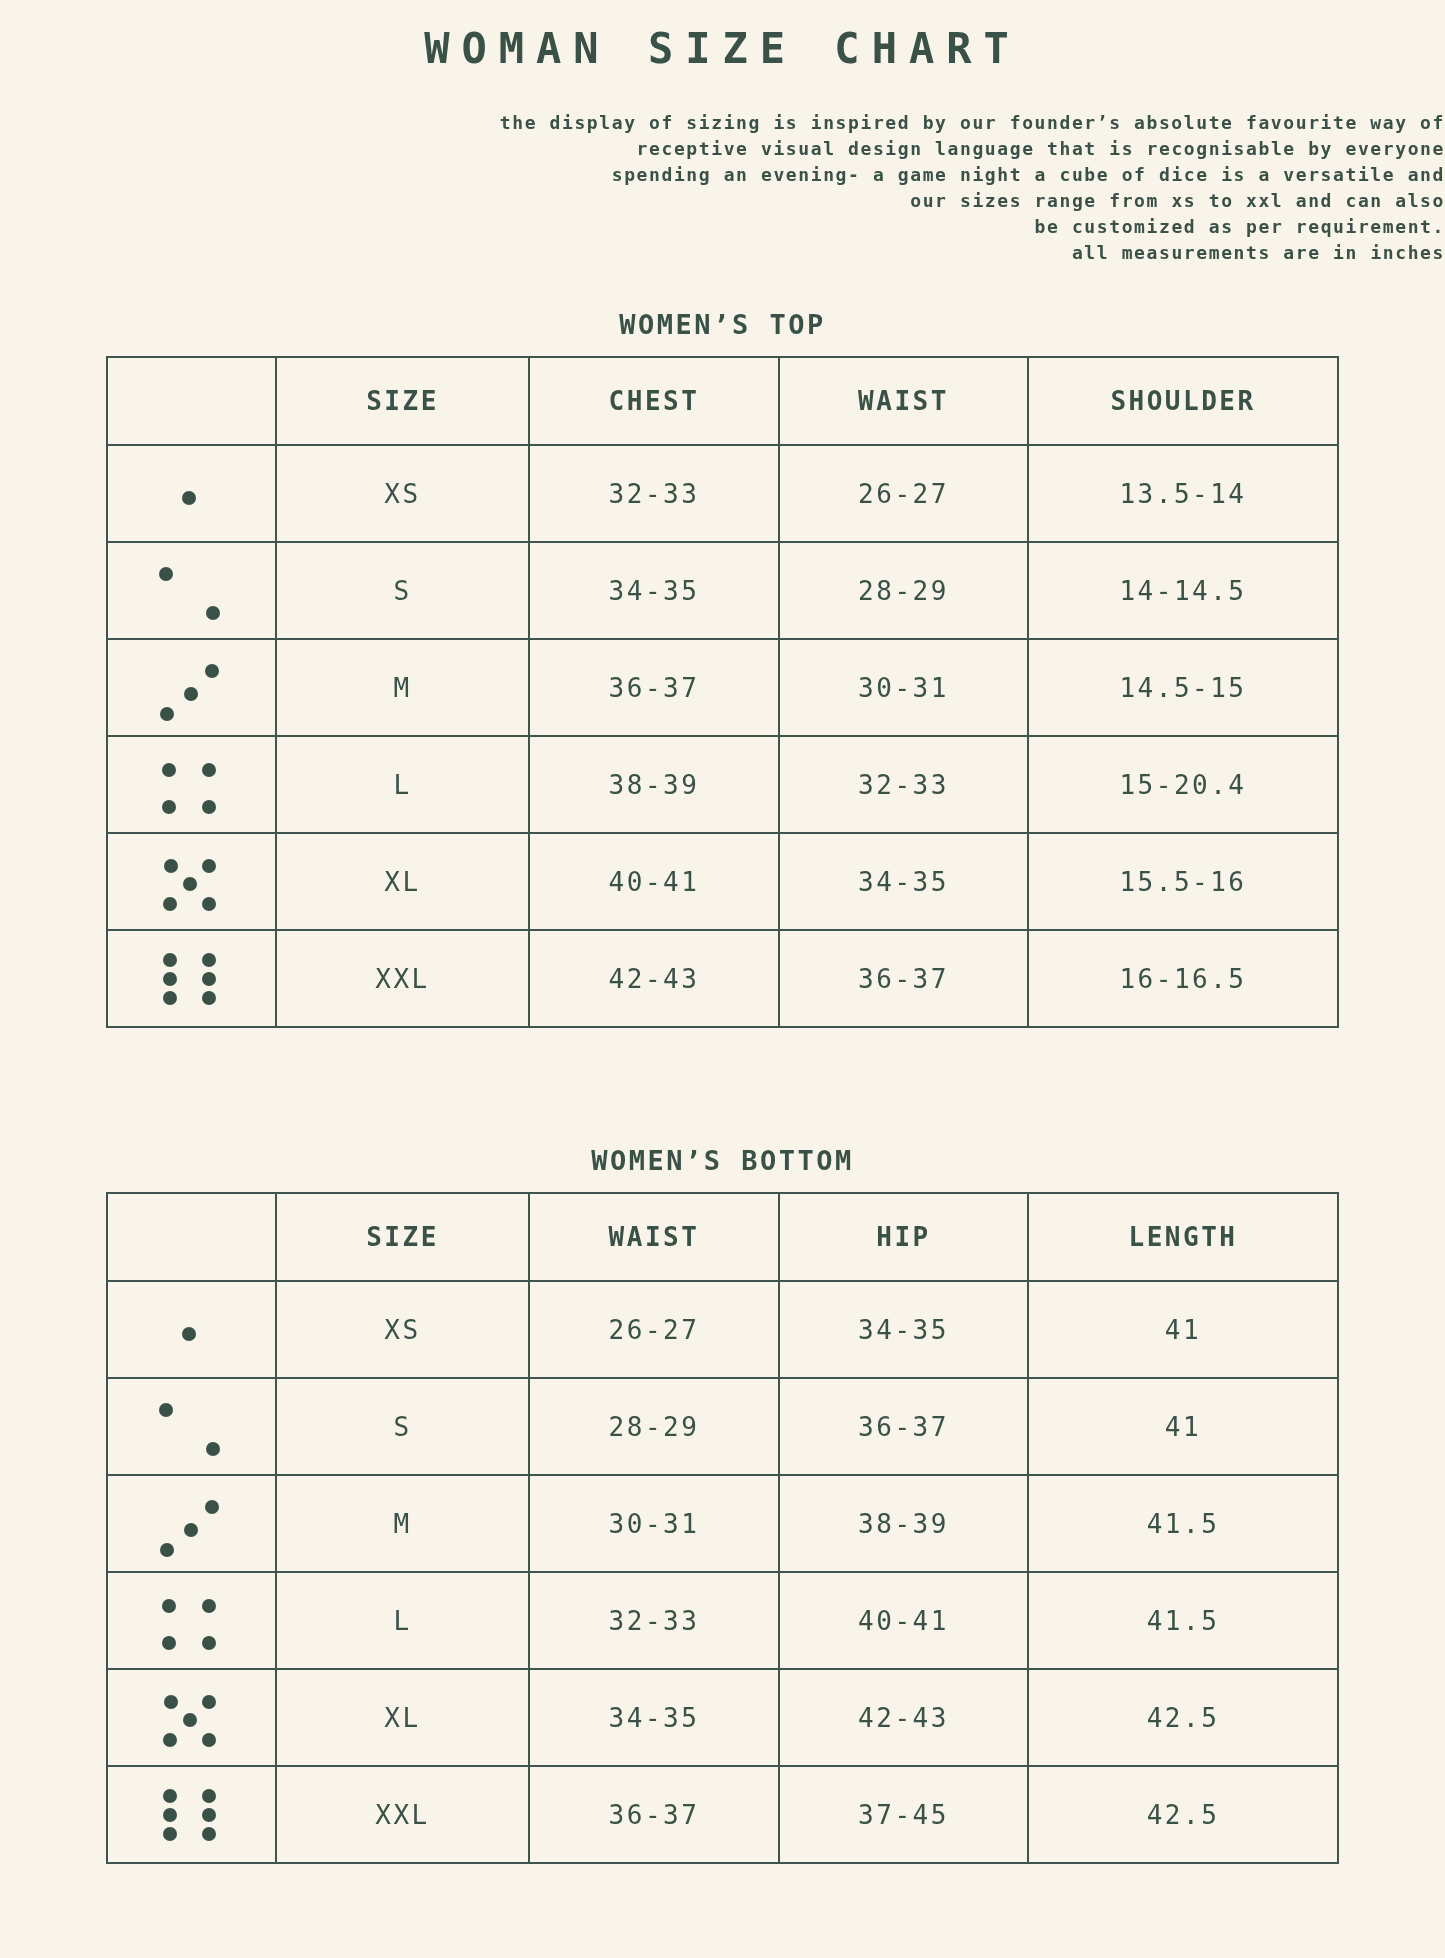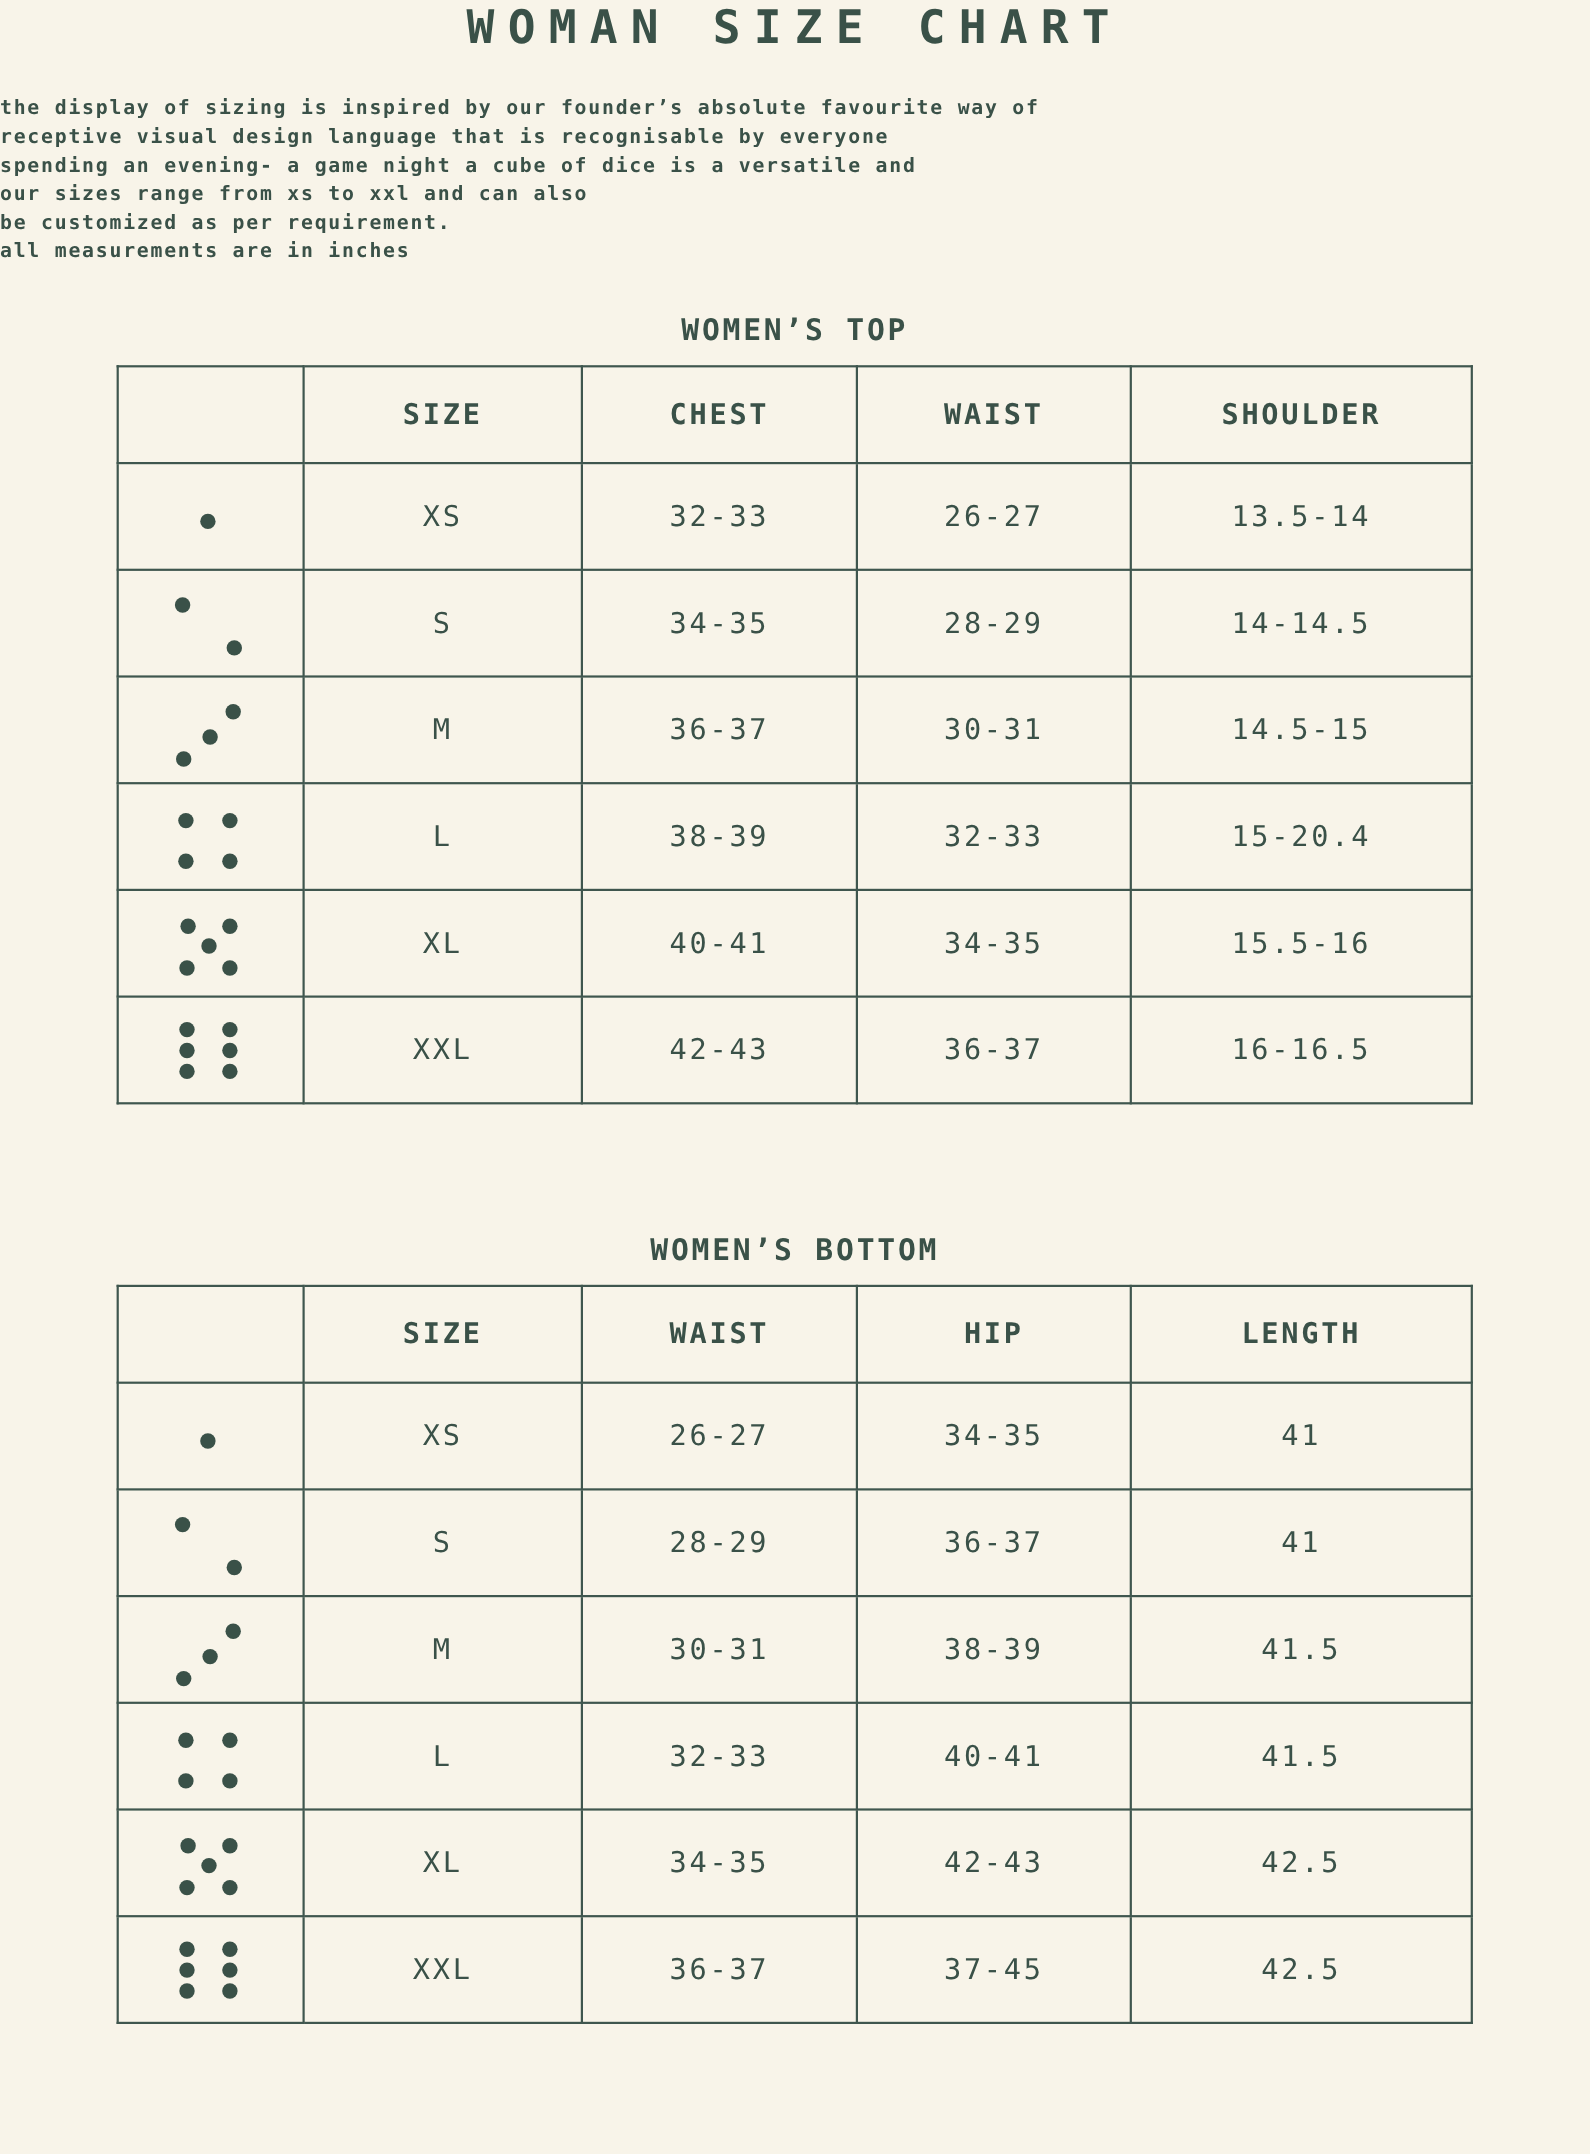--- a/index.html
+++ b/index.html
@@ -9,32 +9,32 @@
   }
   *{box-sizing:border-box;}
   html,body{margin:0;padding:0;}
   body{
     width:1445px;height:1958px;
     background:var(--bg);
     color:var(--ink);
     font-family:"DejaVu Sans Mono","Liberation Mono",monospace;
     overflow:hidden;
   }
-  .page{width:1445px;height:1958px;}
+  .page{width:1445px;height:1958px;padding-top:24px;}
   h1.page-title{
     margin:0;
     text-align:center;
     font-size:42px;
     font-weight:700;
     letter-spacing:12px;
     line-height:50px;
   }
   .intro{
     margin-top:36px;
-    text-align:left;
+    text-align:right;
     font-size:18px;
     font-weight:700;
     letter-spacing:1.6px;
     line-height:26px;
   }
   .intro p{margin:0;}
   h2.section-heading{
     margin:16px;
     text-align:center;
     font-size:27px;

